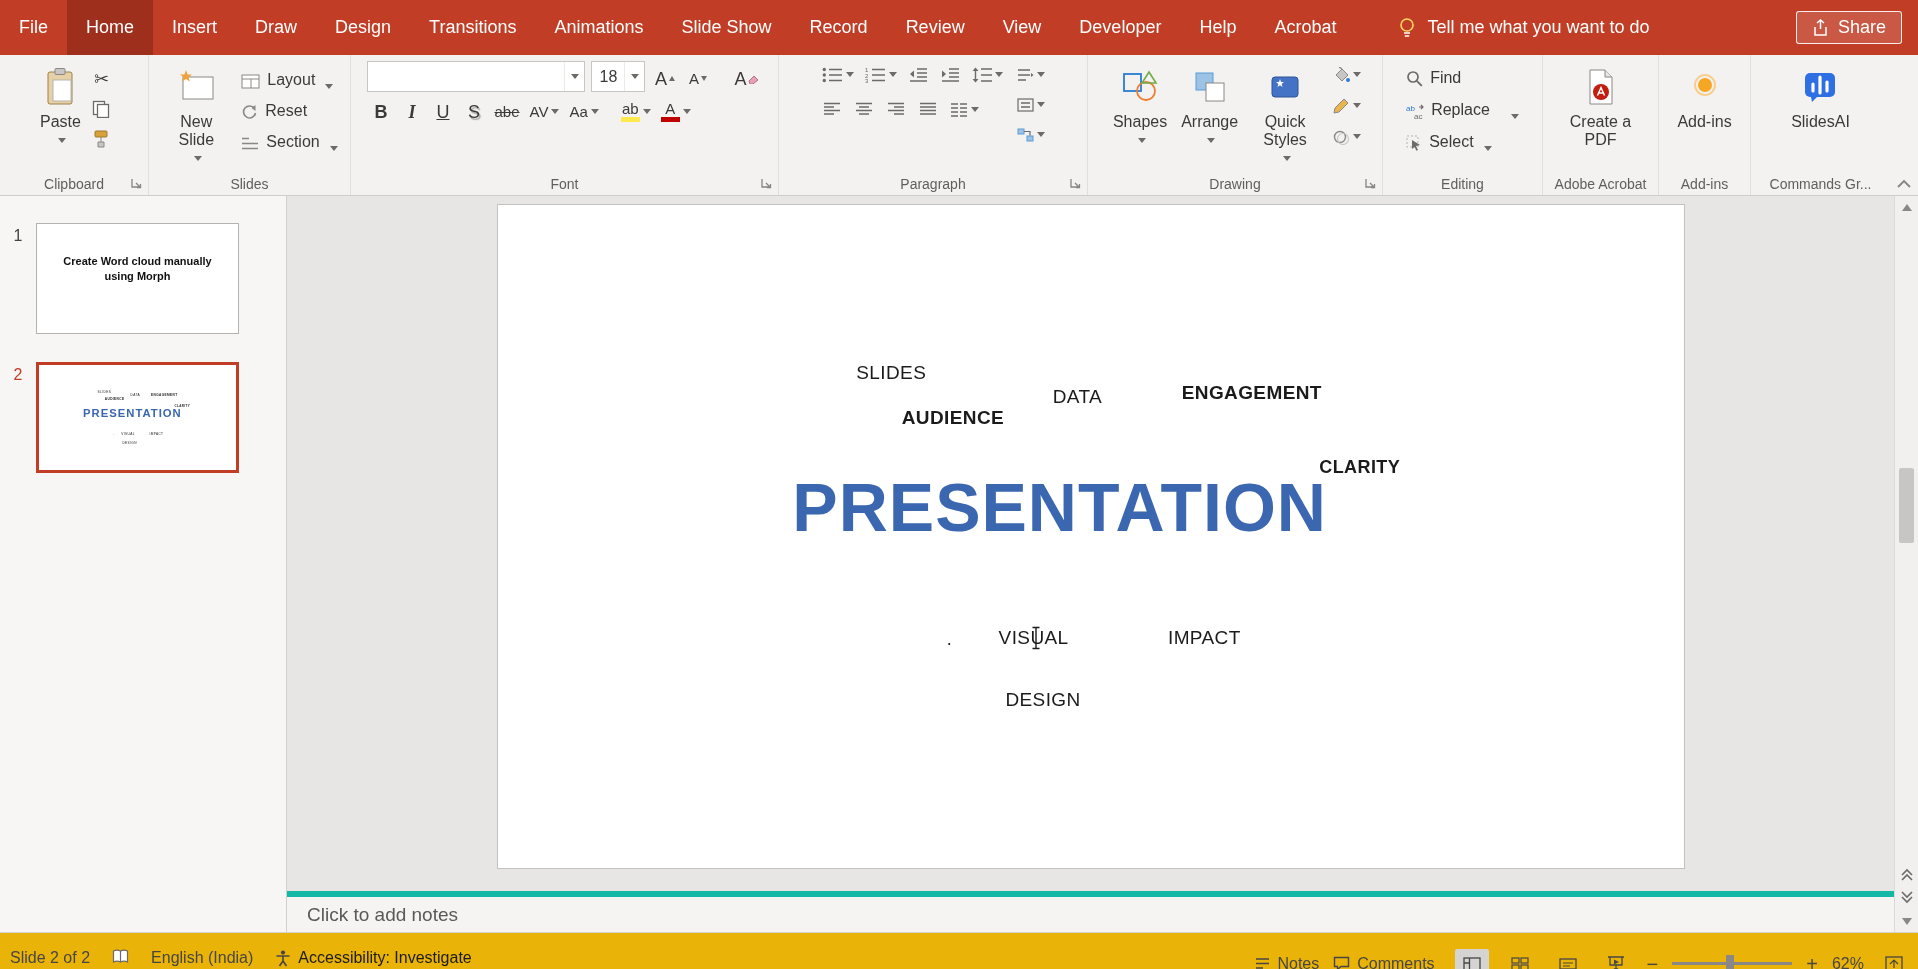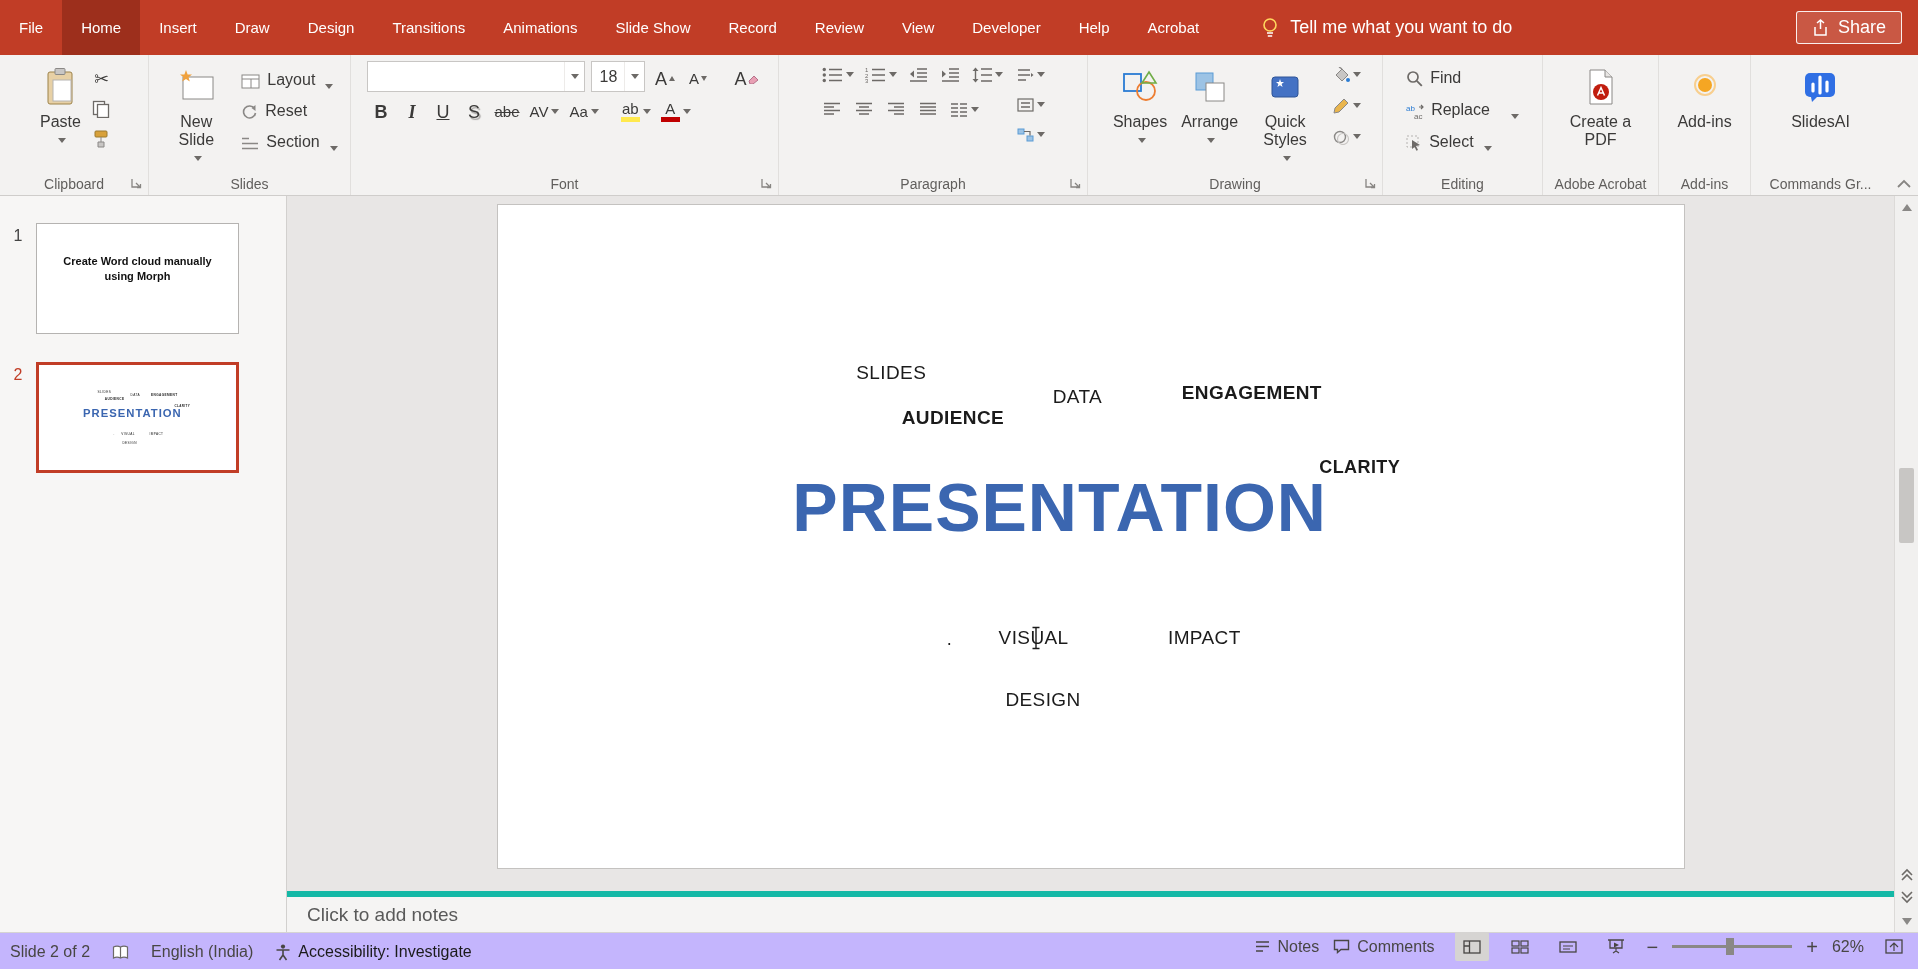--- a/index.html
+++ b/index.html
@@ -3,21 +3,21 @@
 <meta charset="utf-8">
 <style>
 *{box-sizing:border-box;margin:0;padding:0}
 html,body{width:1918px;height:969px;overflow:hidden}
 body{font-family:"Liberation Sans","DejaVu Sans",sans-serif;background:#e8e6e5;color:#3b3a39;font-size:16px;-webkit-user-select:none;user-select:none}
 :root{--accent:#c0402a}
 svg{display:block}
 
 
 .tabbar{height:55px;background:#c13d26;display:flex;align-items:stretch;color:#fff}
-.tab{display:flex;align-items:center;padding:0 19px;font-size:15px;white-space:nowrap;cursor:pointer}
+.tab{display:flex;align-items:center;padding:0 19px;font-size:18px;white-space:nowrap;cursor:pointer}
 .tab.active{background:#9d2f1c}
 .tellme{display:flex;align-items:center;gap:10px;margin-left:42px;font-size:18px}
 .spacer{flex:1}
 .share-btn{display:flex;align-items:center;gap:9px;border:1px solid rgba(255,255,255,.9);border-radius:3px;margin:11px 16px;padding:0 15px;font-size:18px;background:rgba(255,255,255,.14);cursor:pointer}
 
 
 .ribbon{height:141px;background:#f3f2f1;display:flex;border-bottom:1px solid #cfcdcb;position:relative}
 .rgroup{position:relative;border-right:1px solid #e1dfdd;padding:6px 3px 24px;flex:0 0 auto;display:flex;justify-content:center;align-items:flex-start}
 .glabel{position:absolute;bottom:3px;left:0;right:0;text-align:center;font-size:14px;color:#605e5c;white-space:nowrap;overflow:hidden}
 .launcher{position:absolute;bottom:5px;right:5px;opacity:.8;cursor:pointer}
@@ -64,21 +64,21 @@
 
 .vscroll{width:24px;background:#f1f0ef;border-left:1px solid #dcdad8;display:flex;flex-direction:column;align-items:center}
 .sarrow{height:22px;display:flex;align-items:center;justify-content:center;width:100%;cursor:pointer}
 .tri-up{width:0;height:0;border-left:5px solid transparent;border-right:5px solid transparent;border-bottom:7px solid #8a8886}
 .tri-dn{width:0;height:0;border-left:5px solid transparent;border-right:5px solid transparent;border-top:7px solid #8a8886}
 .strack{flex:1;width:100%;position:relative}
 .sthumb{position:absolute;left:4px;right:4px;top:250px;height:75px;background:#c8c6c4;border-radius:2px;cursor:grab}
 .snav{display:flex;flex-direction:column;gap:8px;padding:6px 0;cursor:pointer}
 
 
-.statusbar{height:37px;background:#c4b5fd;border-top:1px solid #d6d4d2;display:flex;align-items:flex-end;font-size:16px;color:#484644;padding:8px 10px}
+.statusbar{height:37px;background:#eab308;border-top:1px solid #d6d4d2;display:flex;align-items:flex-start;font-size:16px;color:#484644;padding:16px 10px}
 .sb-item{display:flex;align-items:center;gap:7px;margin-right:22px;white-space:nowrap;cursor:pointer}
 .sb-right{margin-left:auto;display:flex;align-items:center;gap:14px}
 .viewbtn{width:34px;height:29px;display:flex;align-items:center;justify-content:center;cursor:pointer;border-radius:2px}
 .viewbtn.active{background:#d6d4d2}
 .zoomtrack{width:120px;height:3px;background:#8a8886;position:relative;cursor:pointer}
 .zoomthumb{position:absolute;left:45%;top:-7px;width:8px;height:17px;background:#8a8886;cursor:grab}
 .zoombtn{font-size:20px;color:#484644;cursor:pointer;line-height:1}
 .bold-txt{font-weight:normal;color:#1b1b1b}
 </style>
 </head>

